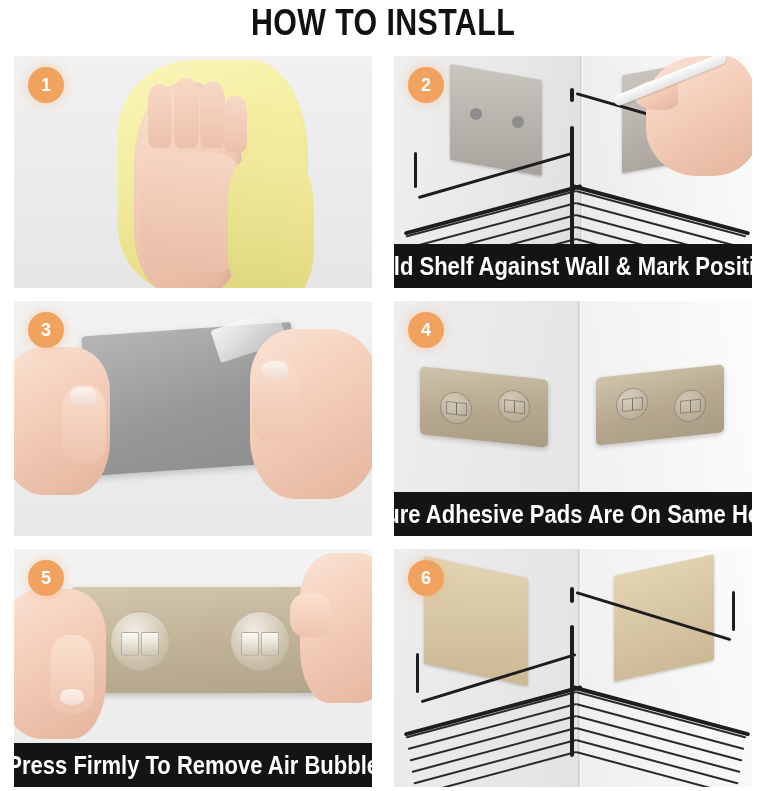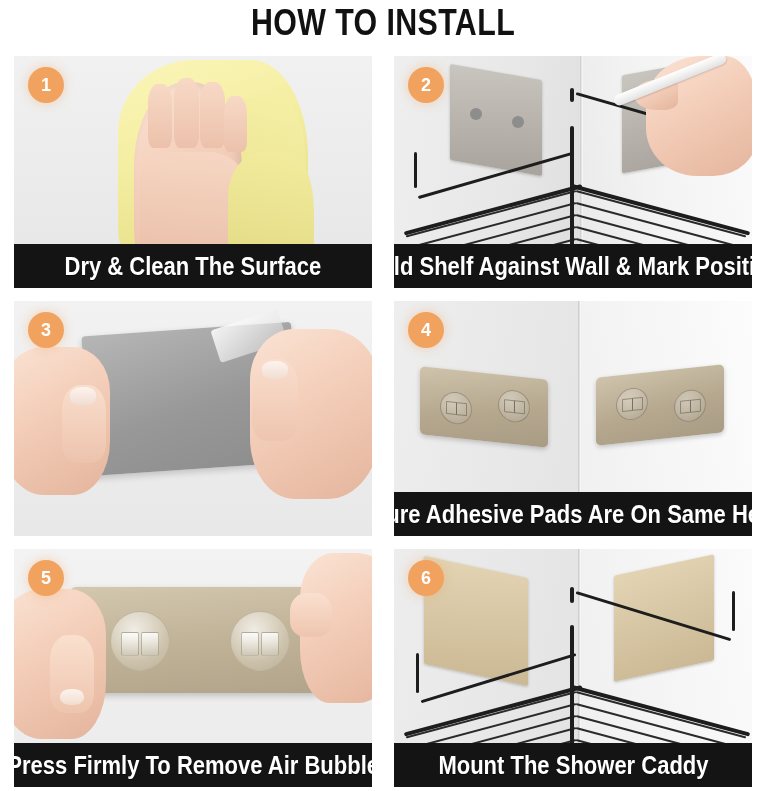--- a/index.html
+++ b/index.html
@@ -131,23 +131,20 @@
       <div class="cloth2"></div>
       <div class="skin p1hand"></div>
       <div class="fing" style="left:134px;top:28px;width:24px;height:64px;"></div>
       <div class="fing" style="left:160px;top:22px;width:25px;height:70px;"></div>
       <div class="fing" style="left:186px;top:26px;width:25px;height:66px;"></div>
       <div class="fing" style="left:210px;top:40px;width:23px;height:56px;"></div>
       <div class="fing" style="left:126px;top:96px;width:104px;height:120px;border-radius:34% 34% 28% 28%/24% 24% 20% 20%;background:linear-gradient(185deg,#f6d7c4,#e9bda6);"></div>
       <div class="cloth" style="left:214px;top:96px;width:86px;height:150px;background:linear-gradient(190deg,#f3ec9f,#ded67c);border-radius:40% 30% 35% 45%/30% 40% 35% 30%;"></div>
     </div>
     <div class="badge">1</div>
-    <div class="caption">
-      <span>Dry &amp; Clean The Surface</span>
-    </div>
   </div>
 
   <div class="panel">
     <div class="photo">
       <div class="wallL"></div>
       <div class="wallR"></div>
       <div class="seam" style="left:52%;"></div>
 
       <div class="plate" style="left:56px;top:16px;width:92px;height:96px;transform:skewY(10deg);"></div>
 
@@ -303,18 +300,15 @@
       <div class="wireG" style="left:182px;top:154px;width:174px;transform:rotate(15deg);transform-origin:left center;"></div>
       <div class="wireG" style="left:182px;top:166px;width:172px;transform:rotate(15deg);transform-origin:left center;"></div>
       <div class="wireG" style="left:182px;top:178px;width:170px;transform:rotate(15deg);transform-origin:left center;"></div>
       <div class="wireG" style="left:182px;top:190px;width:168px;transform:rotate(15deg);transform-origin:left center;"></div>
       <div class="wireG" style="left:182px;top:202px;width:166px;transform:rotate(15deg);transform-origin:left center;"></div>
       <div class="wire" style="left:4px;top:136px;width:184px;height:4px;transform:rotate(-15deg);transform-origin:right center;"></div>
       <div class="wire" style="left:178px;top:136px;width:184px;height:4px;transform:rotate(15deg);transform-origin:left center;"></div>
       <div class="wire" style="left:176px;top:76px;width:4px;height:132px;"></div>
     </div>
     <div class="badge">6</div>
-    <div class="caption">
-      <span>Mount The Shower Caddy</span>
-    </div>
   </div>
 
 </div>
 
 </body></html>

